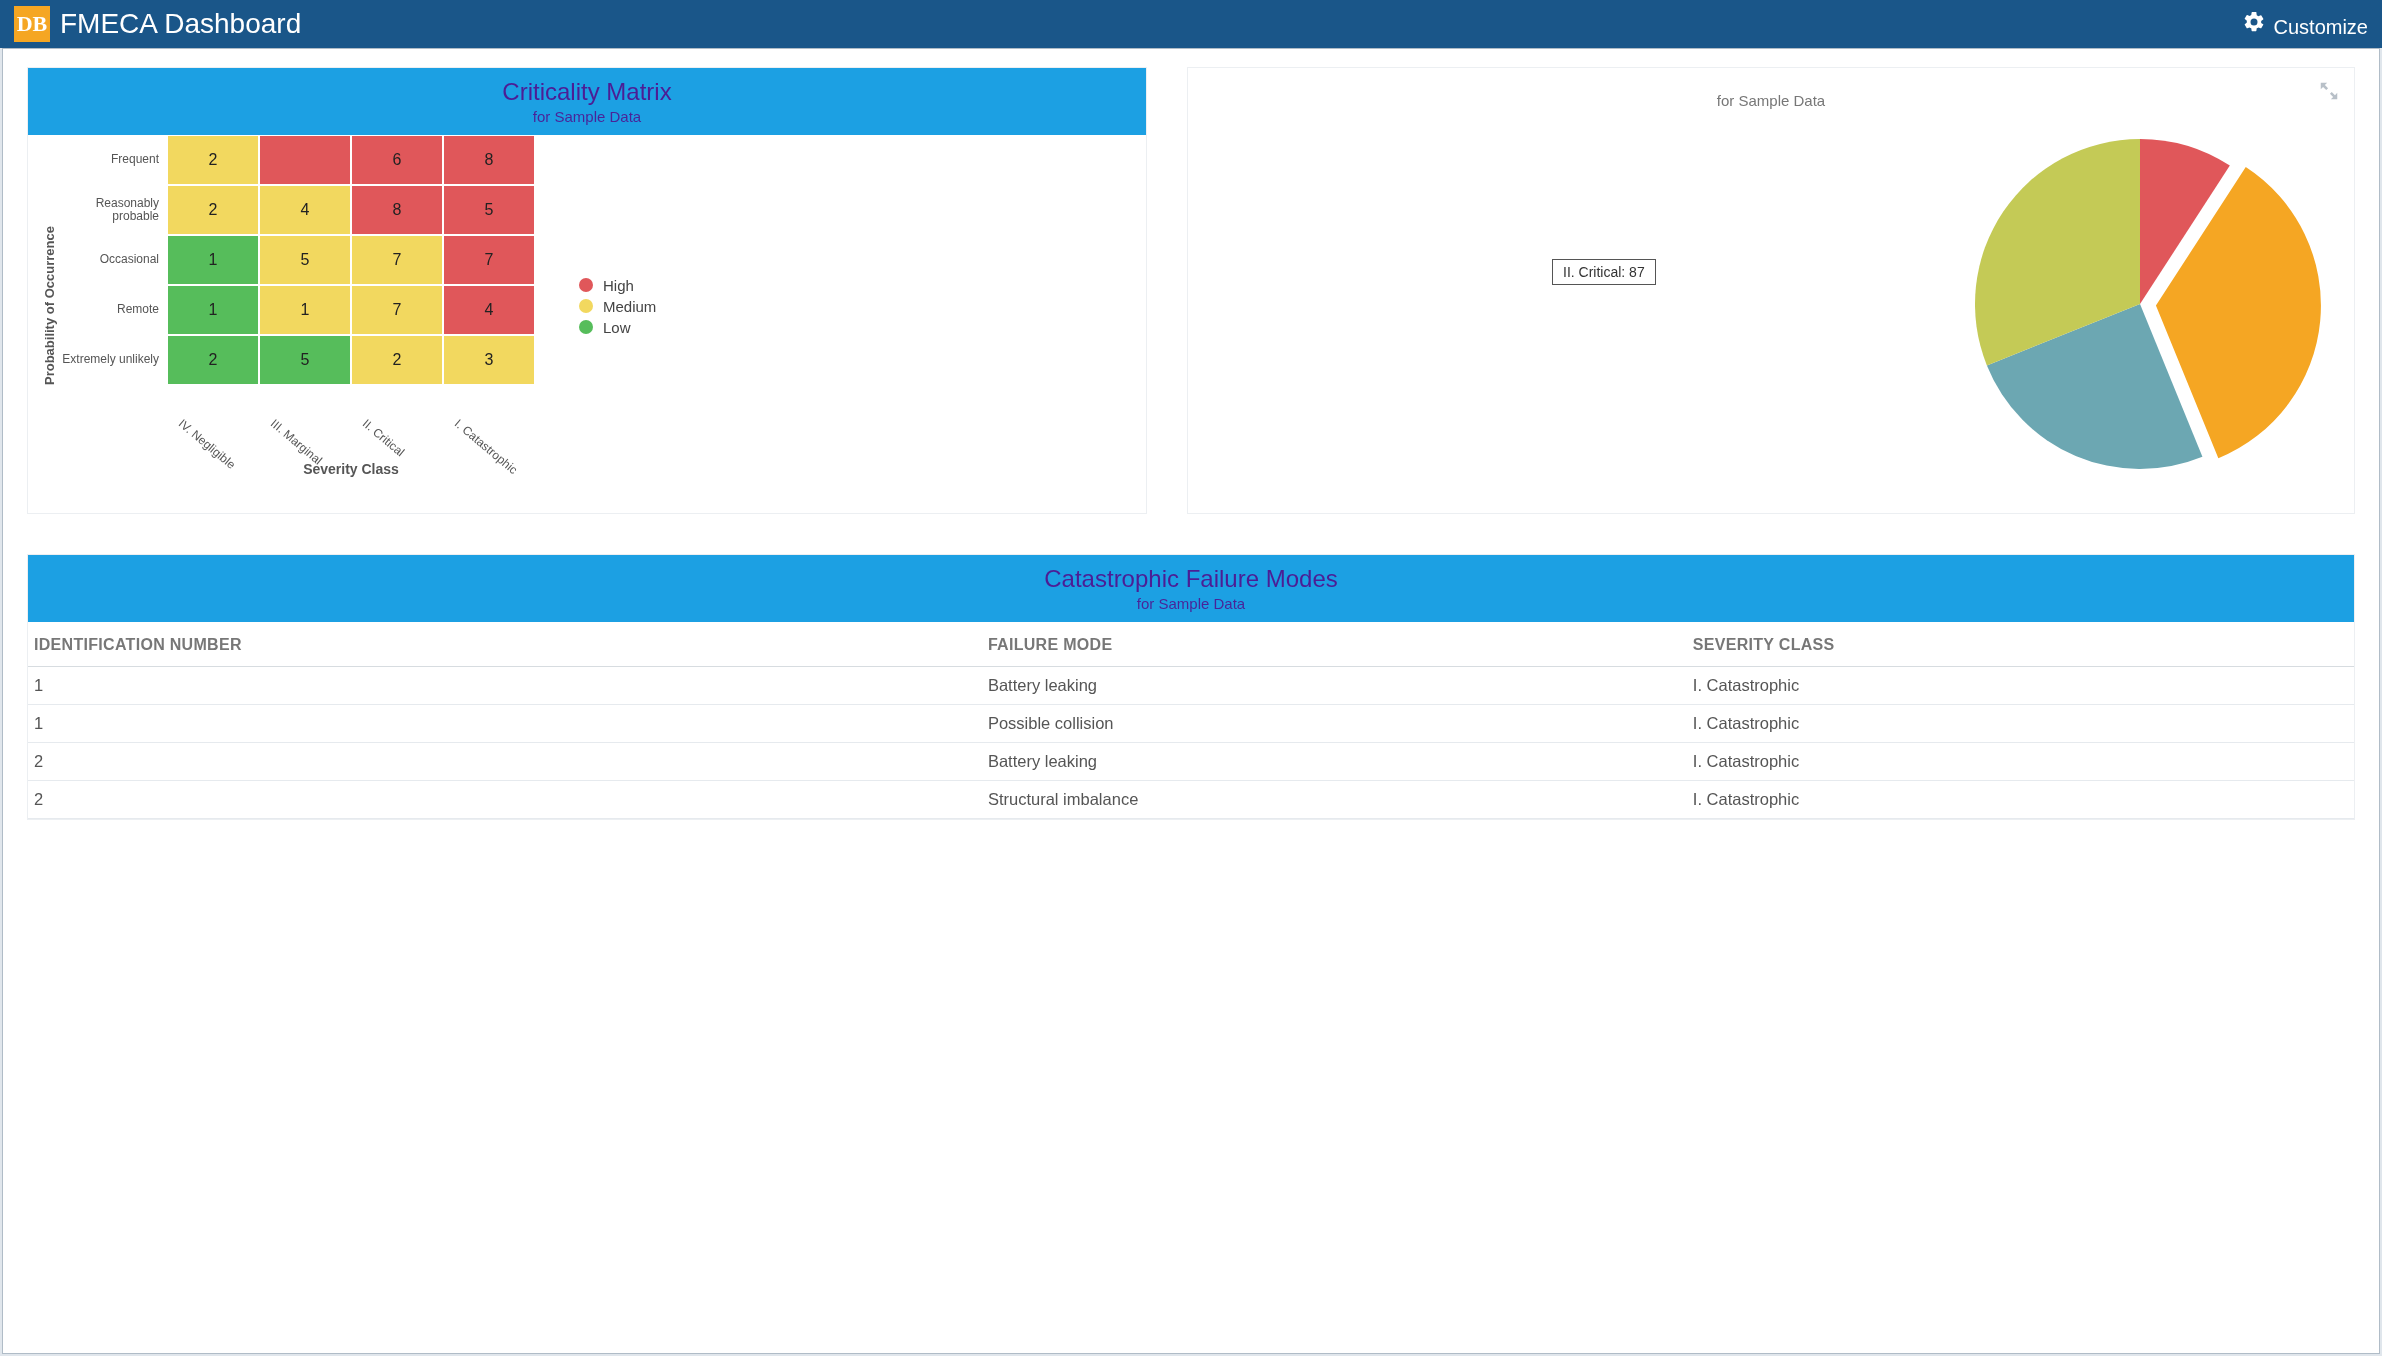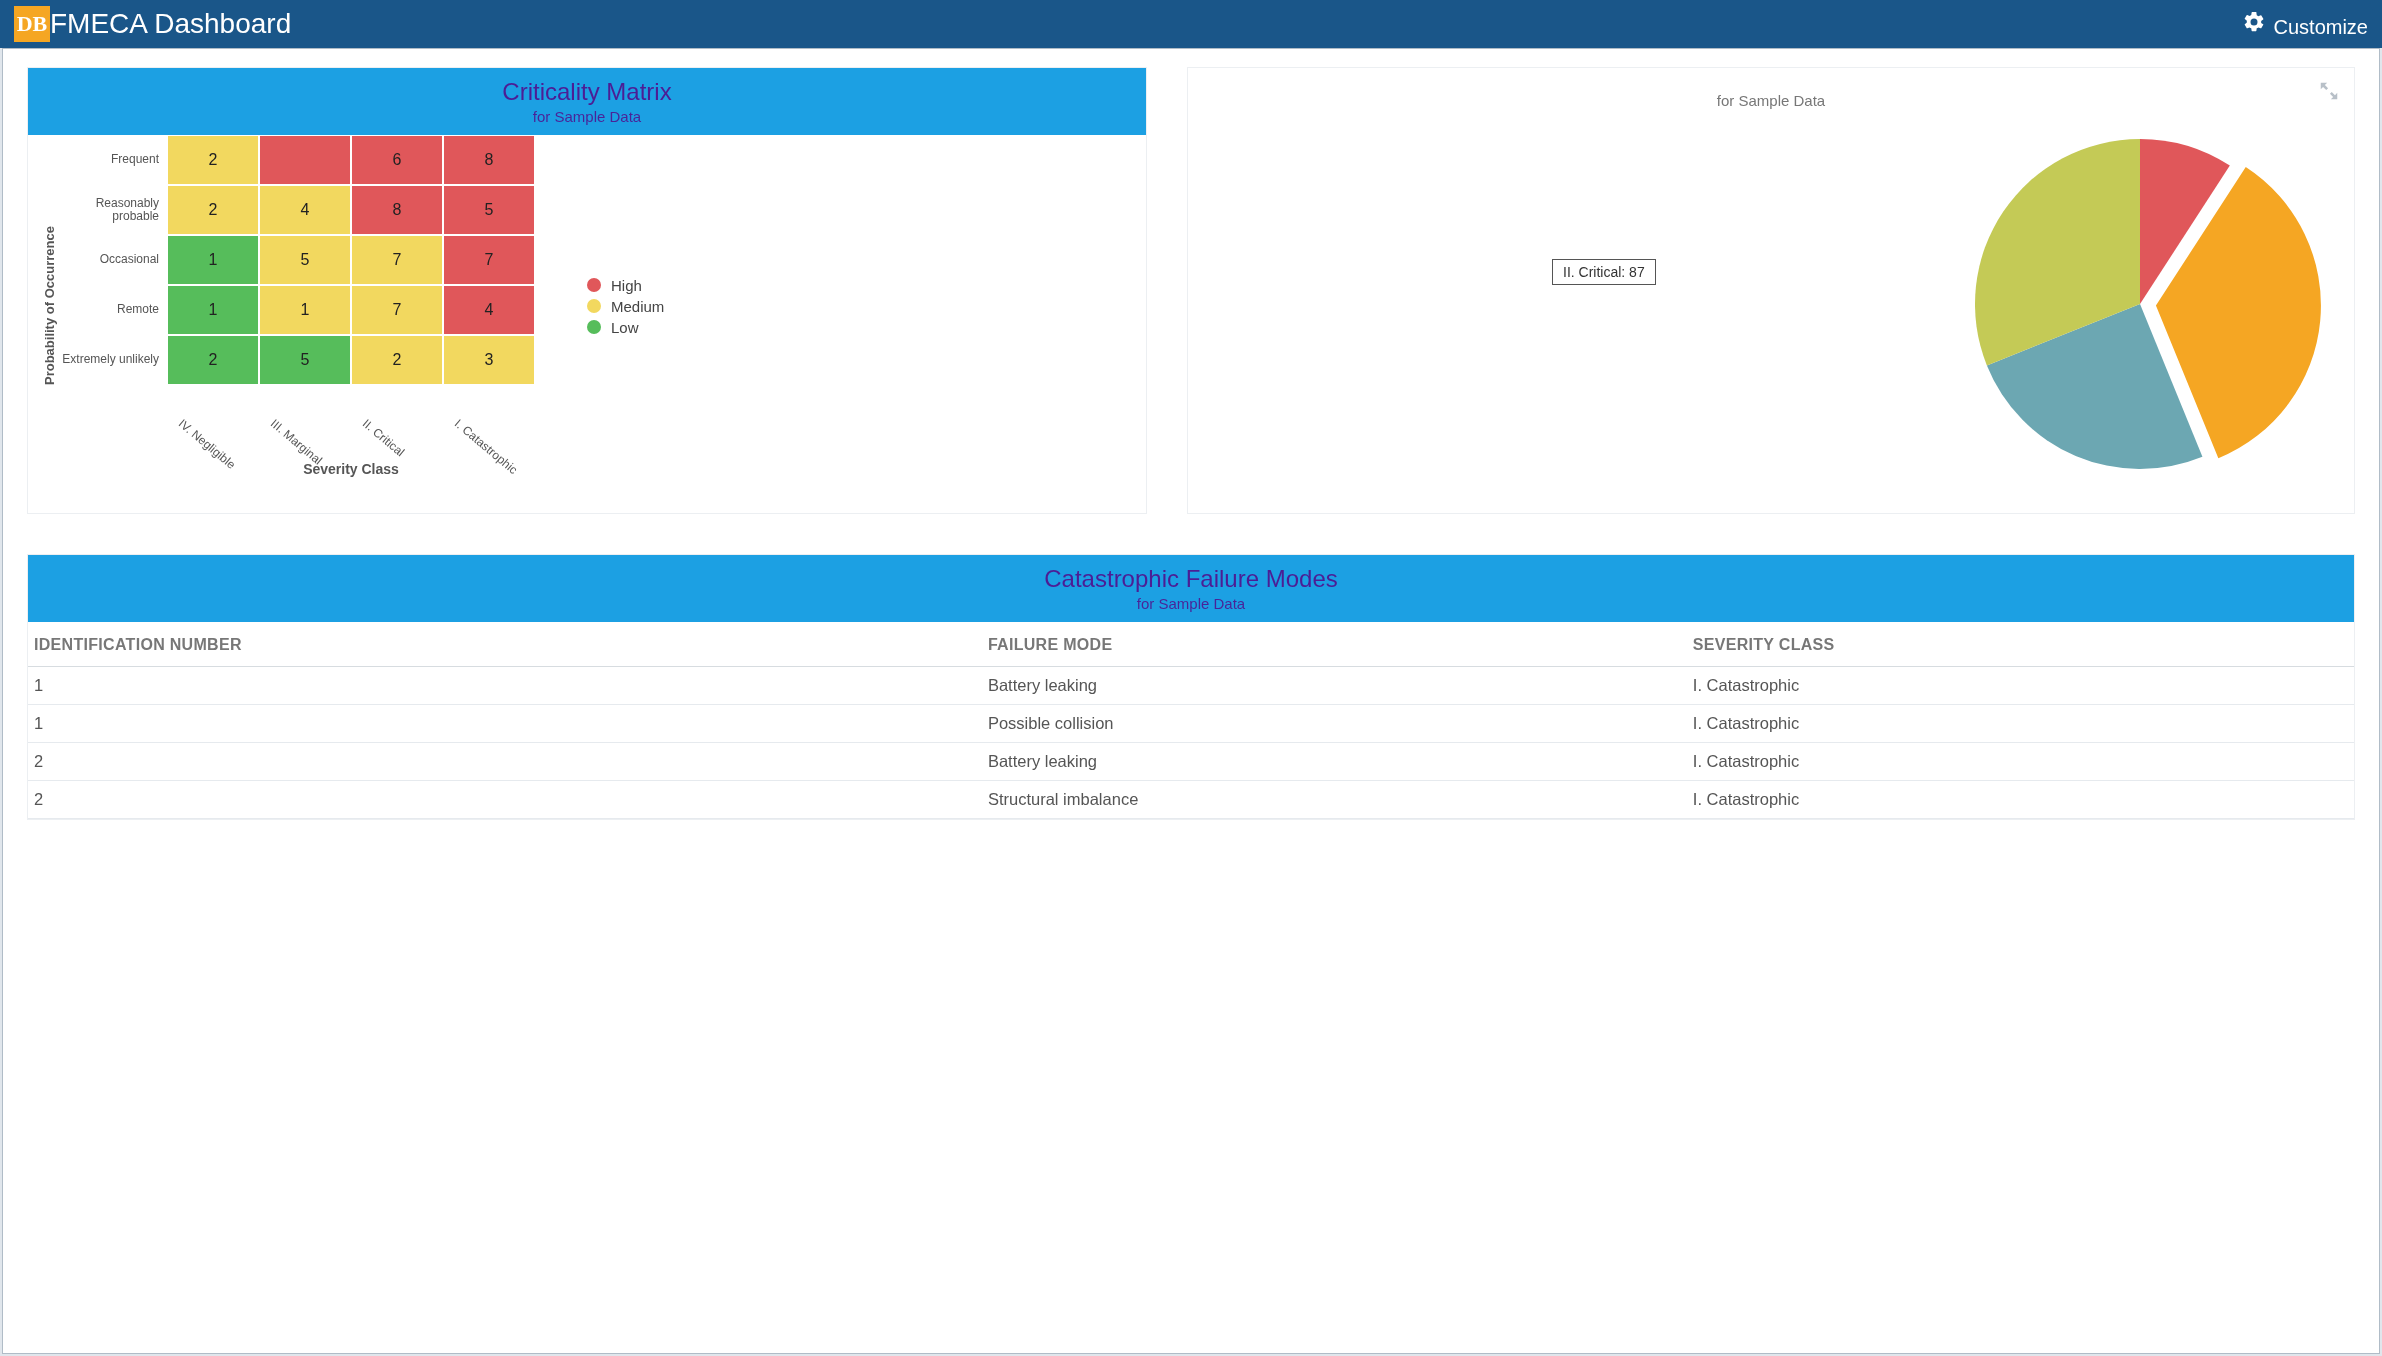--- a/index.html
+++ b/index.html
@@ -8,21 +8,21 @@
 
   .topbar {
     height: 48px;
     background: #1a5689;
     color: #fff;
     display: flex;
     align-items: center;
     padding: 0 14px;
     justify-content: space-between;
   }
-  .topbar-left { display:flex; align-items:center; gap:0; }
+  .topbar-left { display:flex; align-items:center; gap:10px; }
   .logo {
     width: 36px; height:36px;
     background:#f5a623;
     color:#fff;
     font-weight:700;
     font-family: "Times New Roman", serif;
     font-size:22px;
     display:flex; align-items:center; justify-content:center;
   }
   .app-title { font-size: 28px; font-weight:400; }
@@ -98,21 +98,21 @@
     padding-left:110px;
     width:478px;
   }
 
   .legend-crit {
     margin-left: 36px;
     align-self:center;
     font-size:15px;
     color:#444;
   }
-  .legend-crit div { display:flex; align-items:center; gap:10px; margin:4px 16px;}
+  .legend-crit div { display:flex; align-items:center; gap:10px; margin:4px 8px;}
   .dot { width:14px; height:14px; border-radius:50%; display:inline-block; }
   .d-high{background:#e0575a;} .d-med{background:#f2d85f;} .d-low{background:#56bd5b;}
 
   
   .expand-icon { position:absolute; top:12px; right:14px; cursor:pointer;}
   .expand-icon svg{width:22px;height:22px;fill:#b8c0c8;}
   .pie-title { text-align:center; font-size:24px; color:#555; font-weight:400;}
   .pie-sub { text-align:center; font-size:15px; color:#777; margin-top:4px; margin-bottom:20px;}
   .pie-holder { display:flex; justify-content:flex-end; position:relative; }
   .pie-tooltip {

